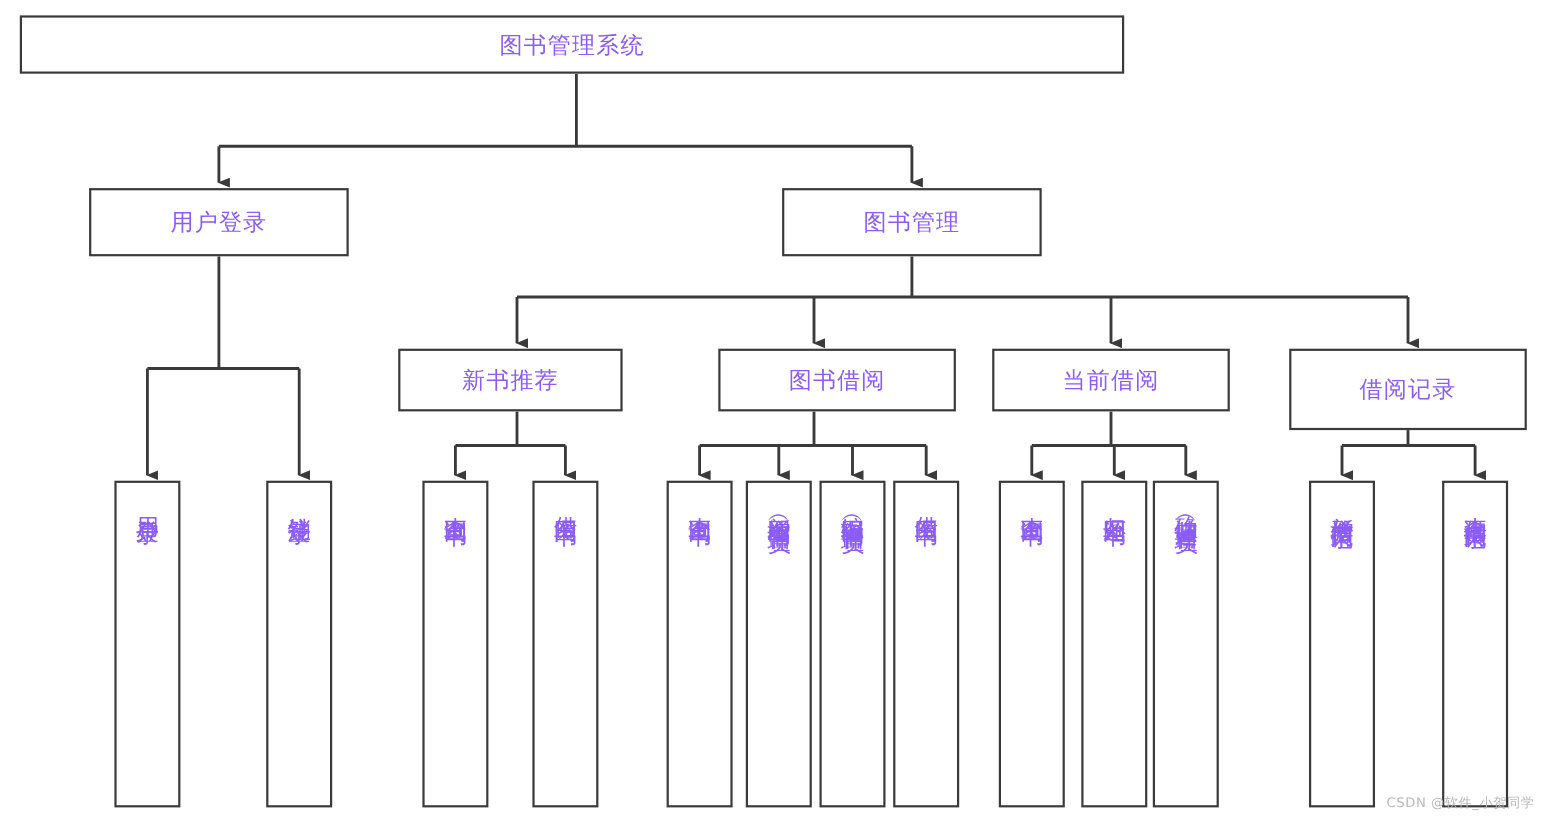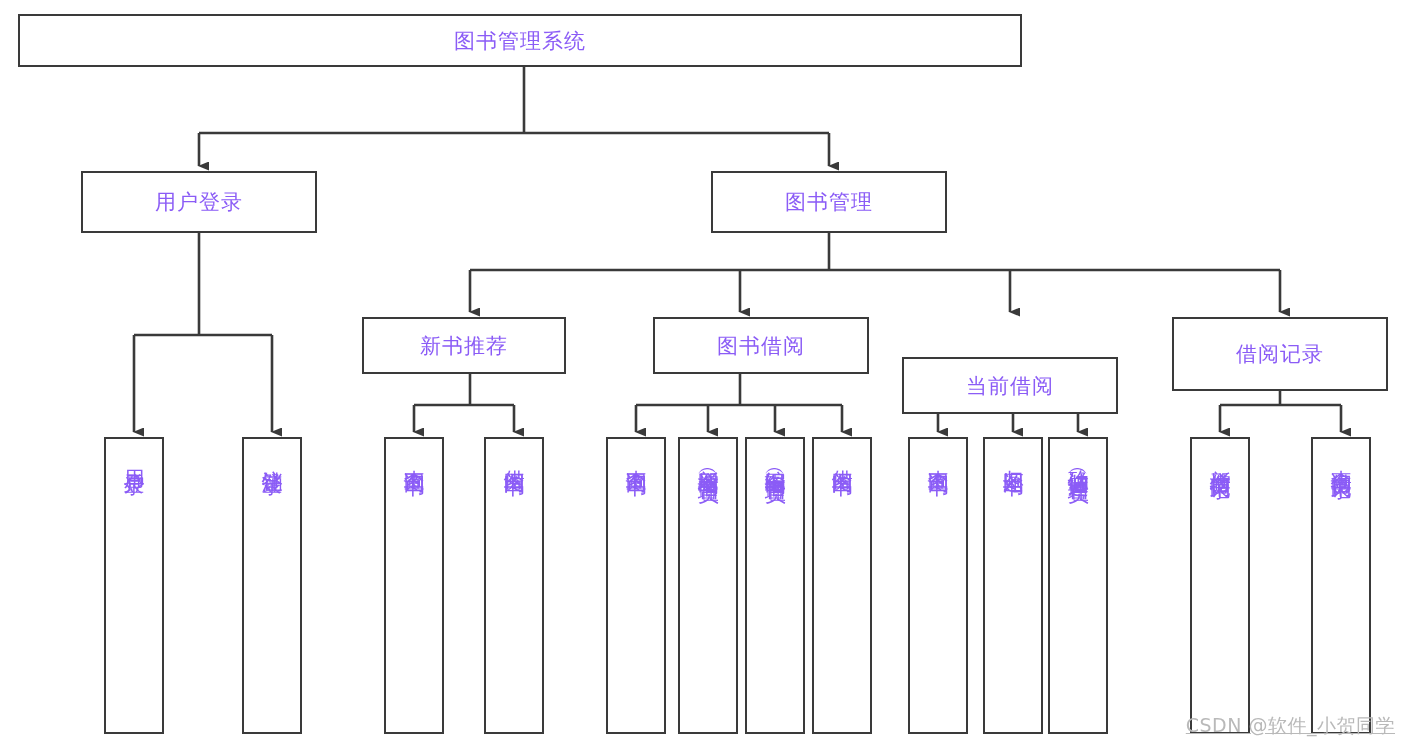--- a/index.html
+++ b/index.html
@@ -49,26 +49,25 @@
     writing-mode: vertical-rl;
     text-orientation: upright;
     line-height: 1.06;
     white-space: nowrap;
     letter-spacing: 2px;
   }
   .watermark {
     position: absolute;
     right: 10px;
     bottom: 8px;
-    font-size: 19px;
+    font-size: 12px;
     color: #b9b9b9;
     z-index: 5;
     white-space: nowrap;
     letter-spacing: 0.5px;
-    text-decoration: underline;
   }
 </style>
 </head>
 <body>
 
 <div id="diagram-canvas">
 
   <svg id="edge-layer" viewBox="0 0 1405 747" xmlns="http://www.w3.org/2000/svg">
     <defs>
       <marker id="arrow" markerWidth="9" markerHeight="11" refX="4.5" refY="10" orient="auto" markerUnits="userSpaceOnUse">
@@ -129,21 +128,21 @@
   <div class="node horizontal" style="left:711px; top:171px; width:236px; height:62px;">
     <span>图书管理</span>
   </div>
 
   <div class="node horizontal" style="left:362px; top:317px; width:204px; height:57px;">
     <span>新书推荐</span>
   </div>
   <div class="node horizontal" style="left:632px; top:317px; width:216px; height:57px;margin-left:21px;">
     <span>图书借阅</span>
   </div>
-  <div class="node horizontal" style="left:902px; top:317px; width:216px; height:57px;margin-top:40px;">
+  <div class="node horizontal" style="left:902px; top:317px; width:216px; height:57px;">
     <span>当前借阅</span>
   </div>
   <div class="node horizontal" style="left:1172px; top:317px; width:216px; height:74px;align-items:center;">
     <span>借阅记录</span>
   </div>
 
   <div class="node vertical" style="left:104px; top:437px; width:60px; height:297px;">
     <span class="vtext">用户登录</span>
   </div>
   <div class="node vertical" style="left:242px; top:437px; width:60px; height:297px;">

